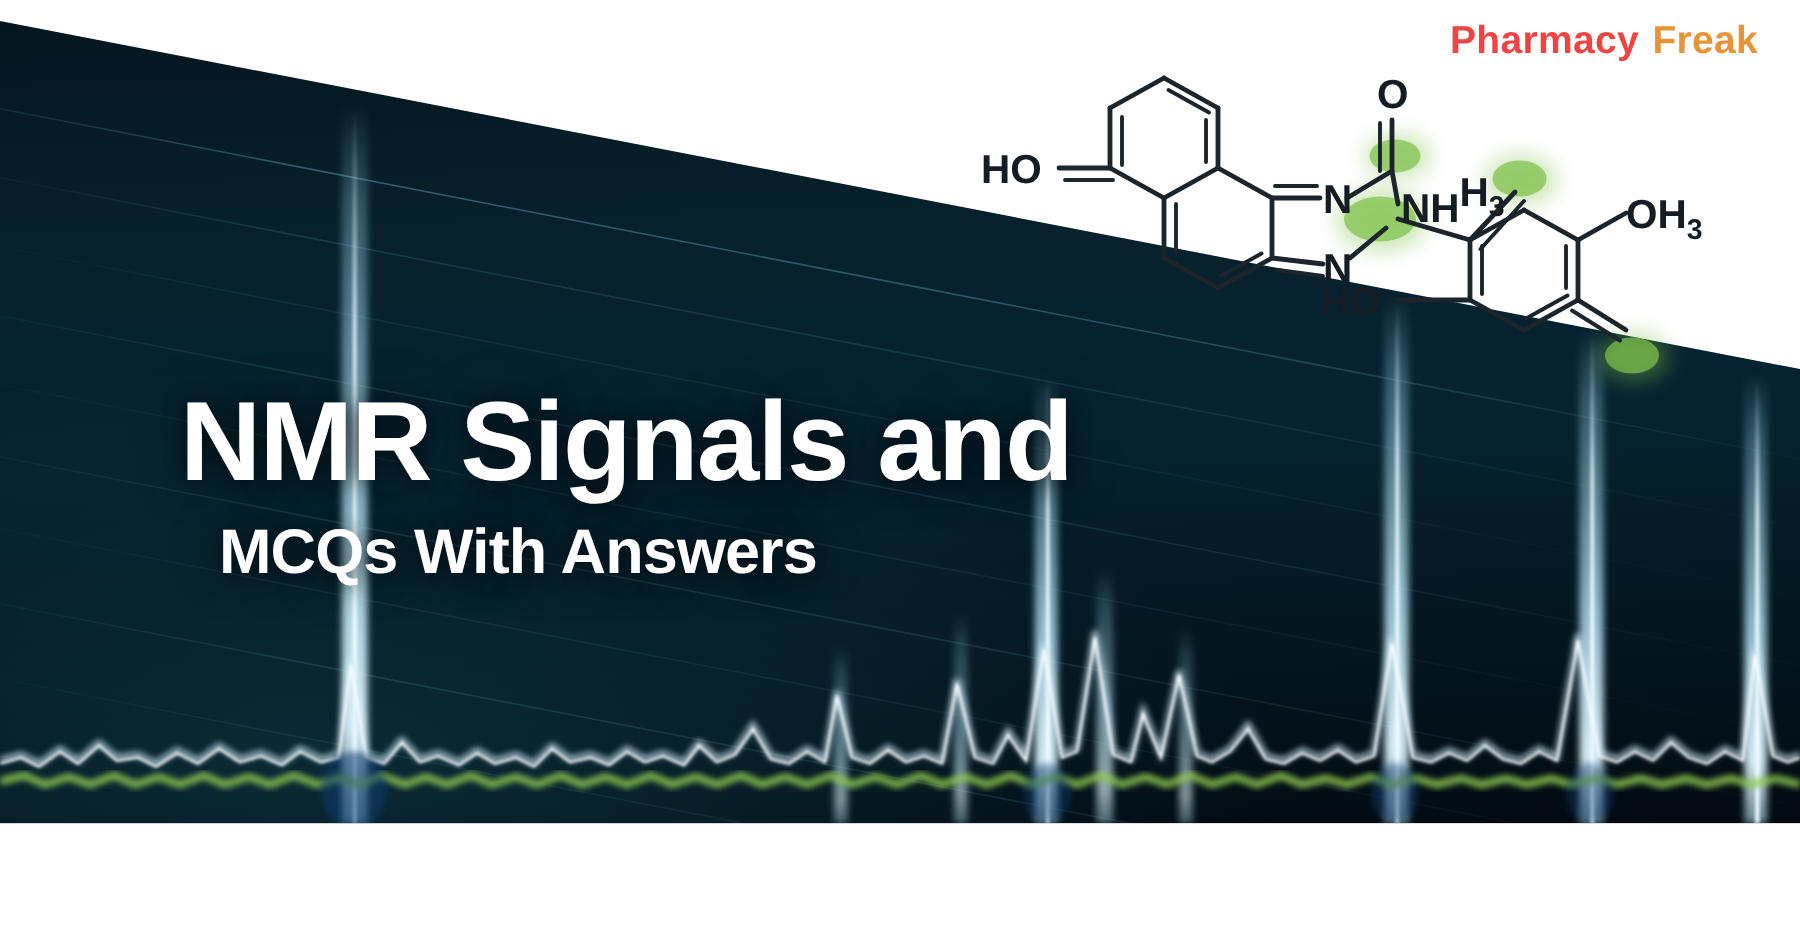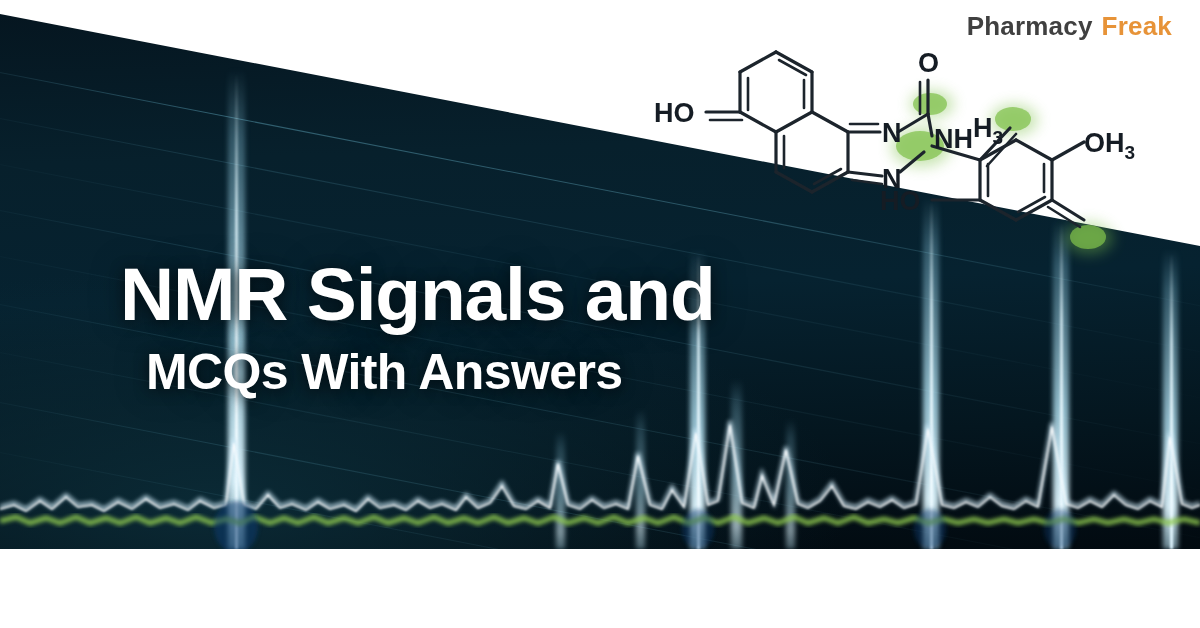--- a/index.html
+++ b/index.html
@@ -72,30 +72,30 @@
     pointer-events:none;
     margin-left:12px;
   }
   #title{
     font-size:75px;line-height:.97;font-weight:700;letter-spacing:-1.2px;
     margin:0;
   }
   #title .ln{display:block;}
   #subtitle{
     margin:16px 0 0 26px;
-    font-size:50px;line-height:1;font-weight:700;letter-spacing:-.6px;
+    font-size:42px;line-height:1;font-weight:700;letter-spacing:-.6px;
   }
 
   
   #logo{
     position:absolute;right:28px;top:11px;
     font-size:26px;font-weight:700;letter-spacing:.2px;
     white-space:nowrap;
   }
-  #logoA{color:#404040;}
+  #logoA{color:#ef4444;}
   #logoB{color:#e79338;margin-left:9px;text-align:right;}
 
   
   #molecule{
     position:absolute;right:8px;top:36px;
     width:560px;height:235px;
   }
   #molecule svg{display:block;width:100%;height:100%;}
   .bond{stroke:#1c242c;stroke-width:3.2;fill:none;stroke-linecap:round;}
   .bond.thin{stroke-width:2.6;}

